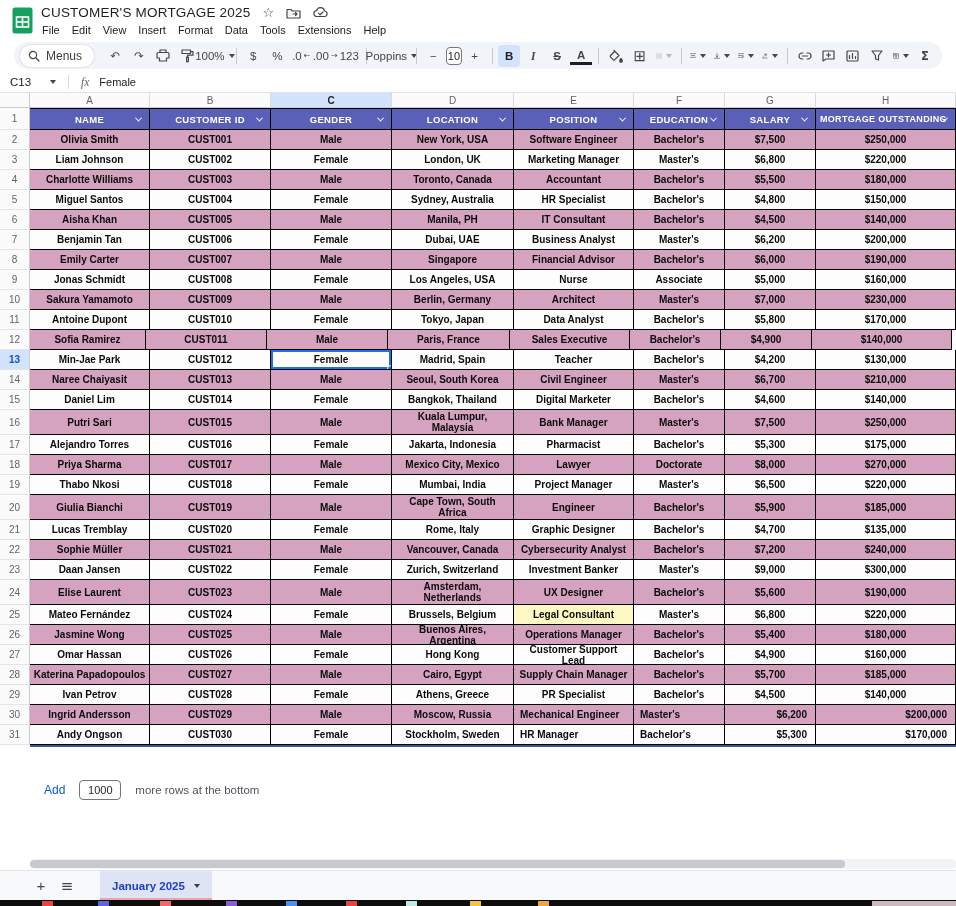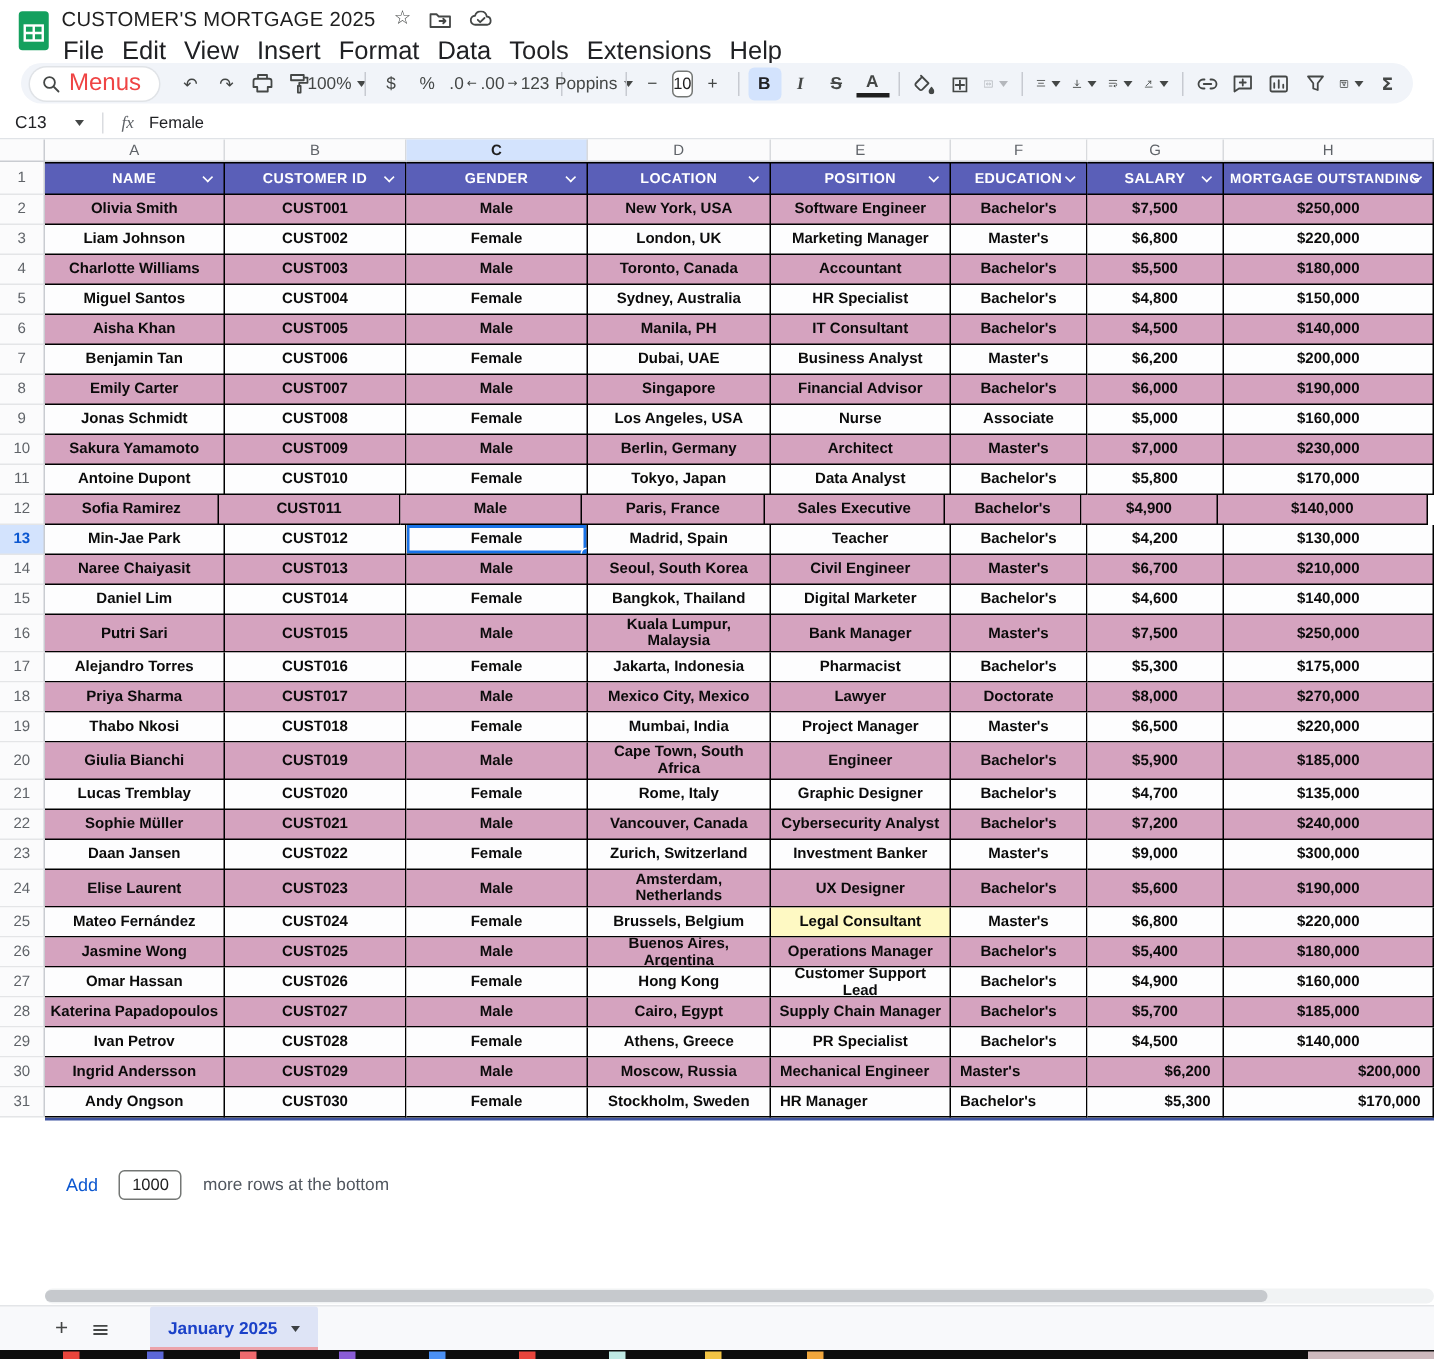--- a/index.html
+++ b/index.html
@@ -13,28 +13,28 @@
   .icon-font{font-family:"DejaVu Sans",sans-serif}
 
   
   .topbar{position:absolute;top:0;left:0;right:0;height:40px;background:#fff;display:flex;align-items:flex-start}
   .logo{margin:7px 8px 0 12px}
   .title-wrap{display:flex;flex-direction:column}
   .title-row{display:flex;align-items:center;gap:12px;margin-top:5px}
   .doc-title{font-size:13.5px;color:#1f1f1f;letter-spacing:.2px}
   .title-ico{color:#444746;font-size:13px;line-height:1;display:flex;align-items:center}
   .menubar{display:flex;margin-top:3px;margin-left:-5px}
-  .menubar span{font-size:17px;color:#202124;padding:1px 6px;border-radius:8px;cursor:default}
+  .menubar span{font-size:11px;color:#202124;padding:1px 6px;border-radius:8px;cursor:default}
 
   
   .toolbar{position:absolute;top:42px;left:14px;right:14px;height:27px;background:var(--toolbar-bg);
     border-radius:14px;display:flex;align-items:center;padding:0 6px;gap:2px;white-space:nowrap}
   .menus-pill{display:flex;align-items:center;gap:6px;background:#fff;border-radius:12px;height:22px;
     padding:0 12px 0 8px;margin-right:8px;box-shadow:0 0 0 1px #e0e3e7}
-  .menus-pill .lbl{font-size:16px;color:#ef4444}
+  .menus-pill .lbl{font-size:12px;color:#404040}
   .tbtn{display:inline-flex;align-items:center;justify-content:center;min-width:22px;height:22px;
     border-radius:4px;color:#444746;font-size:11.5px;gap:2px;padding:0 3px}
   .tbtn.txt{font-weight:bold;font-size:11.5px}
   .tsep{width:1px;height:16px;background:#c7cad1;margin:0 4px}
   .cv{width:0;height:0;border-left:3.5px solid transparent;border-right:3.5px solid transparent;border-top:4px solid #444746;display:inline-block;margin-left:2px}
   .bold-active{background:var(--selected-header-bg);color:#202124;font-weight:bold}
   .fs-box{width:24px;height:18px;border:1px solid #747775;border-radius:4px;background:#fff;
     display:inline-flex;align-items:center;justify-content:center;font-size:11px;color:#1f1f1f}
   svg.tico{stroke:#444746;fill:none;stroke-width:1.2;stroke-linecap:round;stroke-linejoin:round}
   svg.tico.dis{stroke:#b4b7bc}

